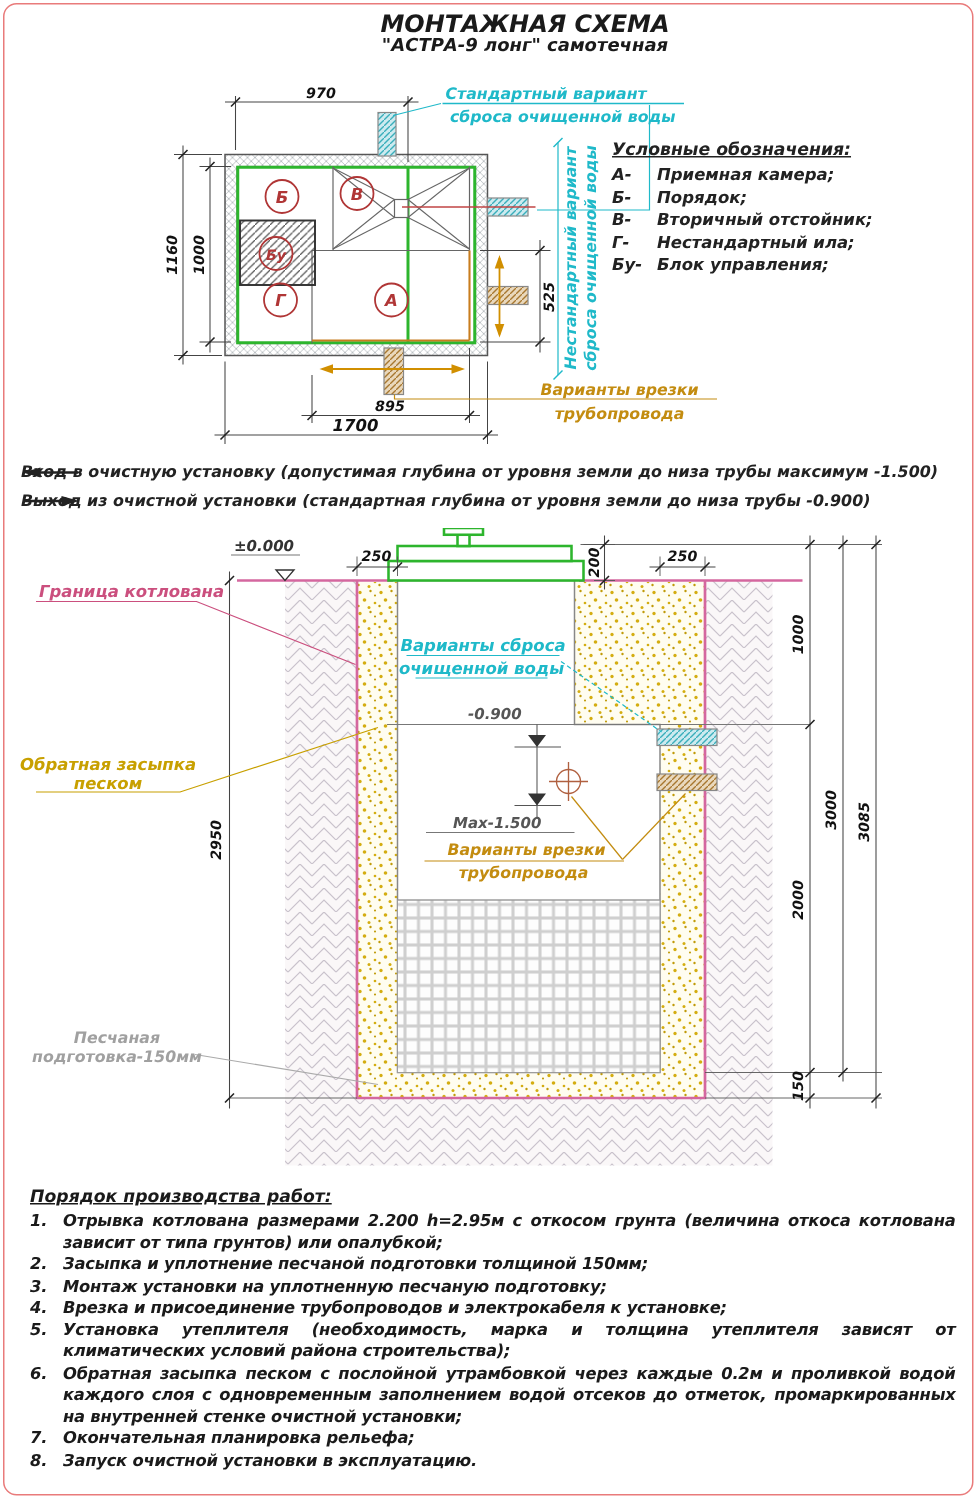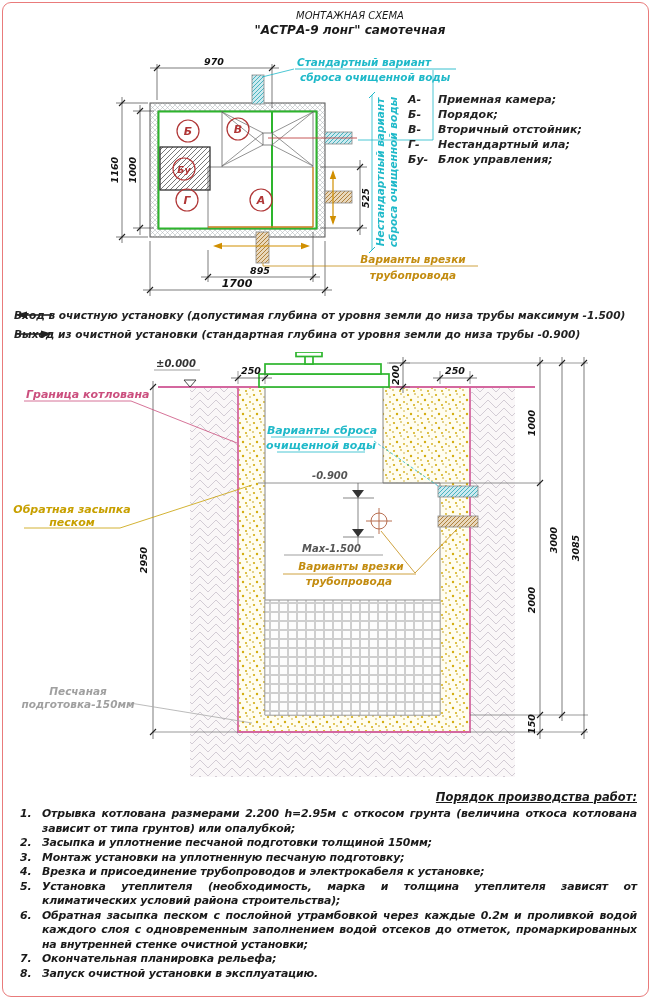--- a/index.html
+++ b/index.html
@@ -1,33 +1,33 @@
 <!DOCTYPE html>
 <html><head>
 <meta charset="utf-8">
 <style>
   html,body{margin:0;padding:0;background:#fff;}
   .page{position:relative;width:651px;height:999px;background:#fff;overflow:hidden;
         font-family:"DejaVu Sans",sans-serif;font-style:italic;color:#1a1a1a;}
   .page-border{position:absolute;inset:2px;border:1.6px solid #e97b7b;border-radius:9px;pointer-events:none;}
   .title-block{position:absolute;left:150px;top:8px;width:400px;text-align:center;line-height:15px;}
-  .title-block .t1{font-size:10px;font-weight:400;}
+  .title-block .t1{font-size:16px;font-weight:700;}
   .title-block .t2{font-size:12px;font-weight:700;}
   svg{position:absolute;left:0;}
   #plan-svg{top:50px;}
   #section-svg{top:352px;}
   .legend{position:absolute;left:408px;top:92px;width:238px;font-size:11px;font-weight:700;line-height:15px;color:#222;}
   .legend .legend-title{font-size:11.5px;text-decoration:underline;margin-bottom:2px;}
   .legend-row{display:flex;align-items:center;gap:4px;}
   .legend-key{min-width:26px;}
   .swatch{display:inline-block;width:13px;height:13px;border:2px solid #2db52d;margin-right:2px;}
   .notes{position:absolute;left:14px;top:305px;width:632px;}
   .note-row{display:flex;align-items:center;gap:7px;height:19px;font-size:10.6px;font-weight:700;color:#222;white-space:nowrap;}
   .procedure{position:absolute;left:20px;top:790px;width:617px;}
-  .procedure-title{font-size:11.5px;font-weight:700;text-decoration:underline;text-align:right;}
+  .procedure-title{font-size:11.5px;font-weight:700;text-decoration:underline;}
   .proc-list{margin-top:3px;}
   .proc-item{display:grid;grid-template-columns:22px 1fr;font-size:10.9px;font-weight:700;
              line-height:14.5px;text-align:justify;letter-spacing:-0.15px;}
   .svg-text{font-family:"DejaVu Sans",sans-serif;font-style:italic;}
 </style>
 </head>
 <body>
 
 <div class="page">
   <div class="page-border"></div>
@@ -180,20 +180,21 @@
     <g>
       <polyline points="263,263 263,266 478,266" fill="none" stroke="#c38c10" stroke-width="0.8"></polyline>
       <g class="svg-text" font-size="10.5" font-weight="700" fill="#c38c10" text-anchor="middle">
         <text x="413" y="263">Варианты врезки</text>
         <text x="413" y="279">трубопровода</text>
       </g>
     </g>
   </svg>
 
   <div class="legend">
+    <div class="legend-title">Условные обозначения:</div>
     <div class="legend-row">
       <span class="legend-key">А-</span>
       <span>Приемная камера;</span>
     </div>
     <div class="legend-row">
       <span class="legend-key">Б-</span>
       <span>Порядок;</span>
     </div>
     <div class="legend-row">
       <span class="legend-key">В-</span>

